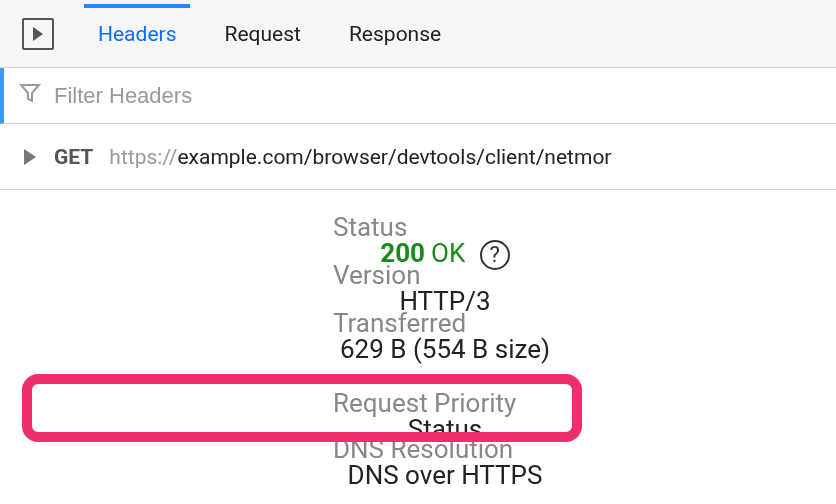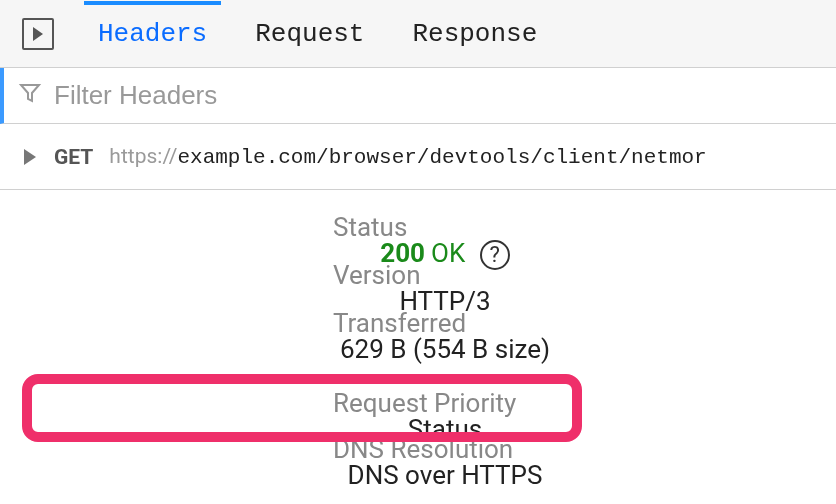--- a/index.html
+++ b/index.html
@@ -17,26 +17,25 @@
     align-items: center;
     height: 68px;
     border-bottom: 1px solid #d0d0d0;
     background: #f6f6f6;
     gap: 40px;
     padding-left: 22px;
     overflow: hidden;
     white-space: nowrap;
   }
   .tab {
-    font-size: 26px;
+    font-size: 21px;
     color: #222;
     padding: 18px 4px 18px 4px;
     cursor: pointer;
     position: relative;
-    font-family: Liberation Mono, monospace;
   }
   .tab.active {
     color: #0a6cff;
   }
   .tab.active::before {
     content: "";
     position: absolute;
     top: 0;
     left: -10px; right: -10px;
     height: 4px;
@@ -55,21 +54,21 @@
     align-items: center;
     height: 56px;
     border-bottom: 1px solid #d0d0d0;
     border-left: 4px solid #3b9aff;
     padding-left: 14px;
     gap: 10px;
   }
   .filter-input {
     border: none;
     outline: none;
-    font-size: 26px;
+    font-size: 22px;
     color: #333;
     width: 600px;
     background: transparent;
   }
   .filter-input::placeholder { color: #999; }
   .request-line {
     display: flex;
     align-items: center;
     height: 66px;
     border-bottom: 1px solid #d0d0d0;
@@ -82,21 +81,21 @@
   .disclosure {
     width: 0; height: 0;
     border-top: 8px solid transparent;
     border-bottom: 8px solid transparent;
     border-left: 12px solid #777;
     margin-right: 8px;
     cursor: pointer;
   }
   .method { font-weight: 700; color: #555; margin-right: 6px; }
   .url-proto { color: #9a9a9a; }
-  .url-rest { color: #222; font-family: Liberation Mono, monospace; }
+  .url-rest { color: #222; }
   .details {
     padding-top: 24px;
     position: relative;
   }
   .row {
     display: flex;
     align-items: center;
     padding-left: 54px;
     font-size: 26px;
     line-height: 1.0;

